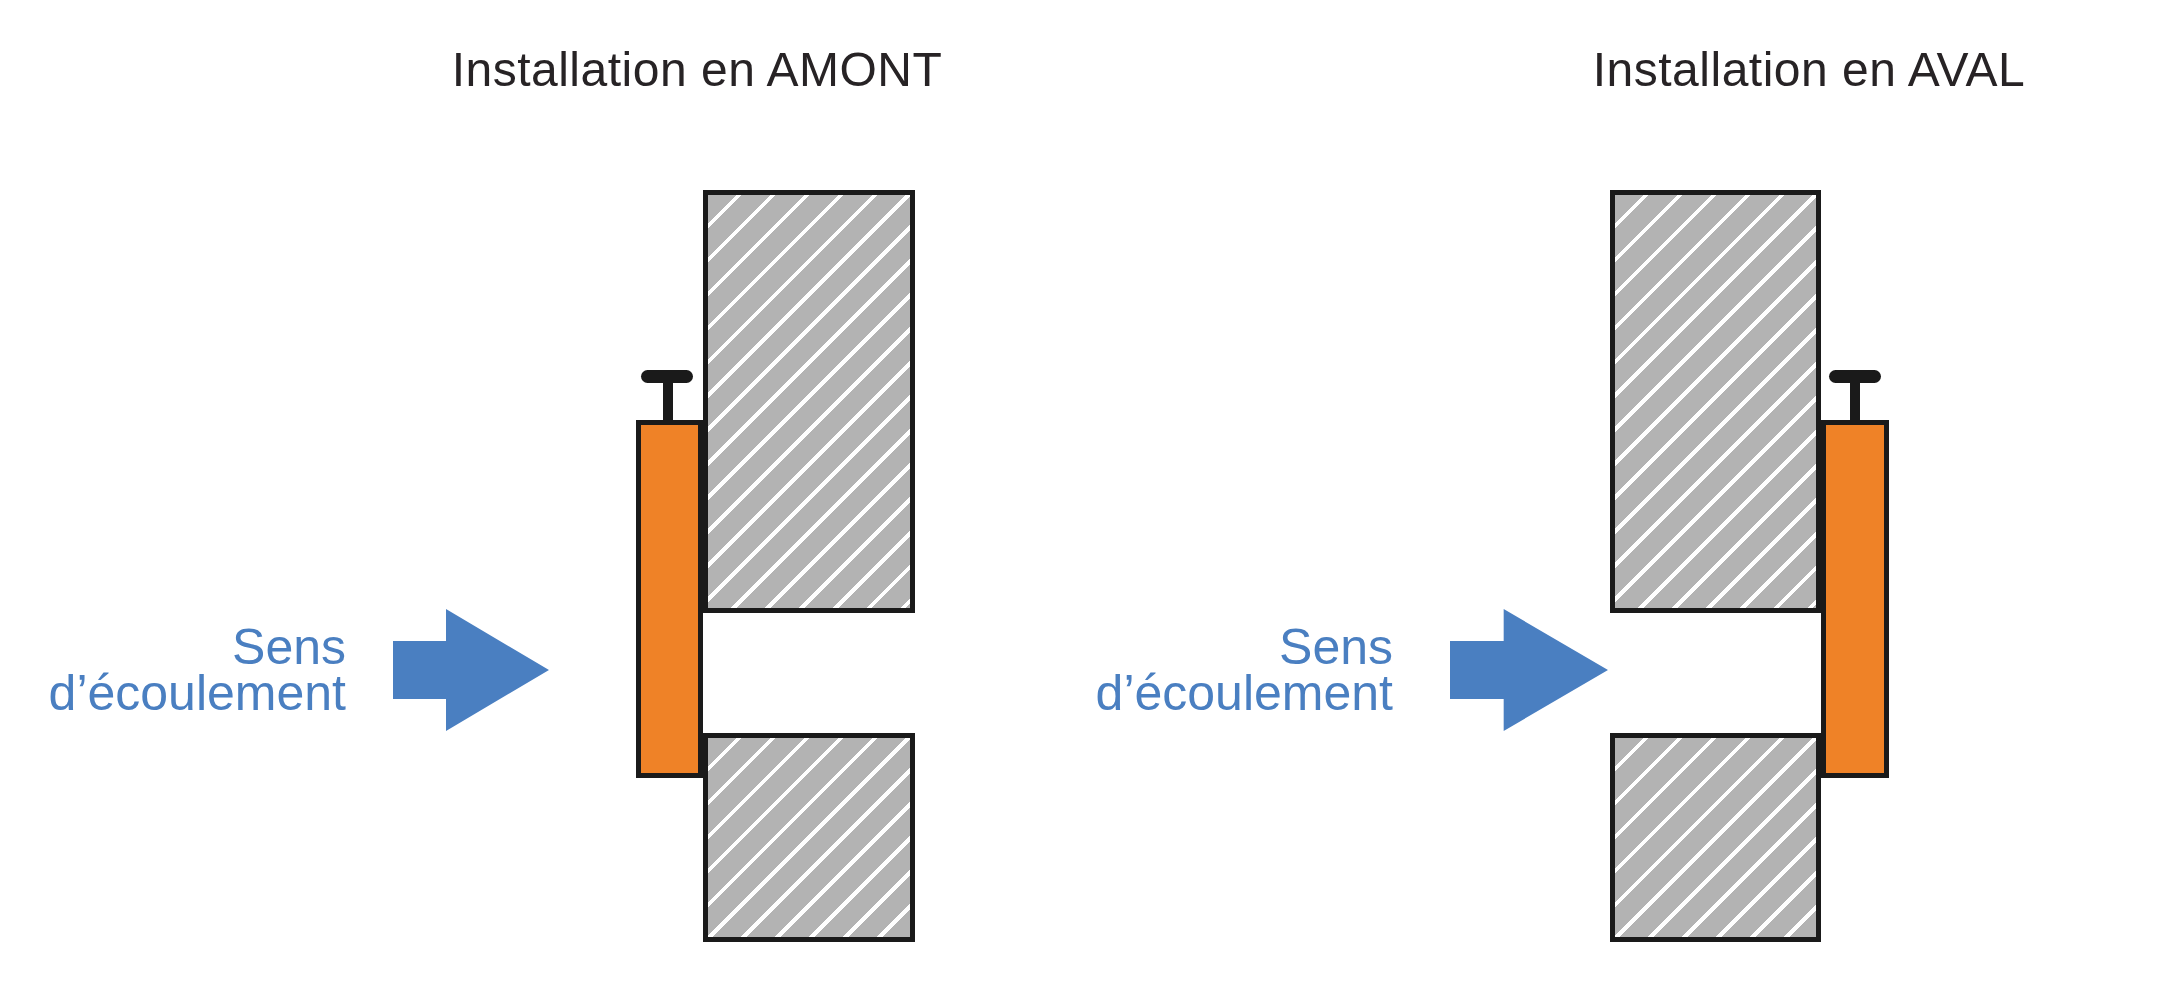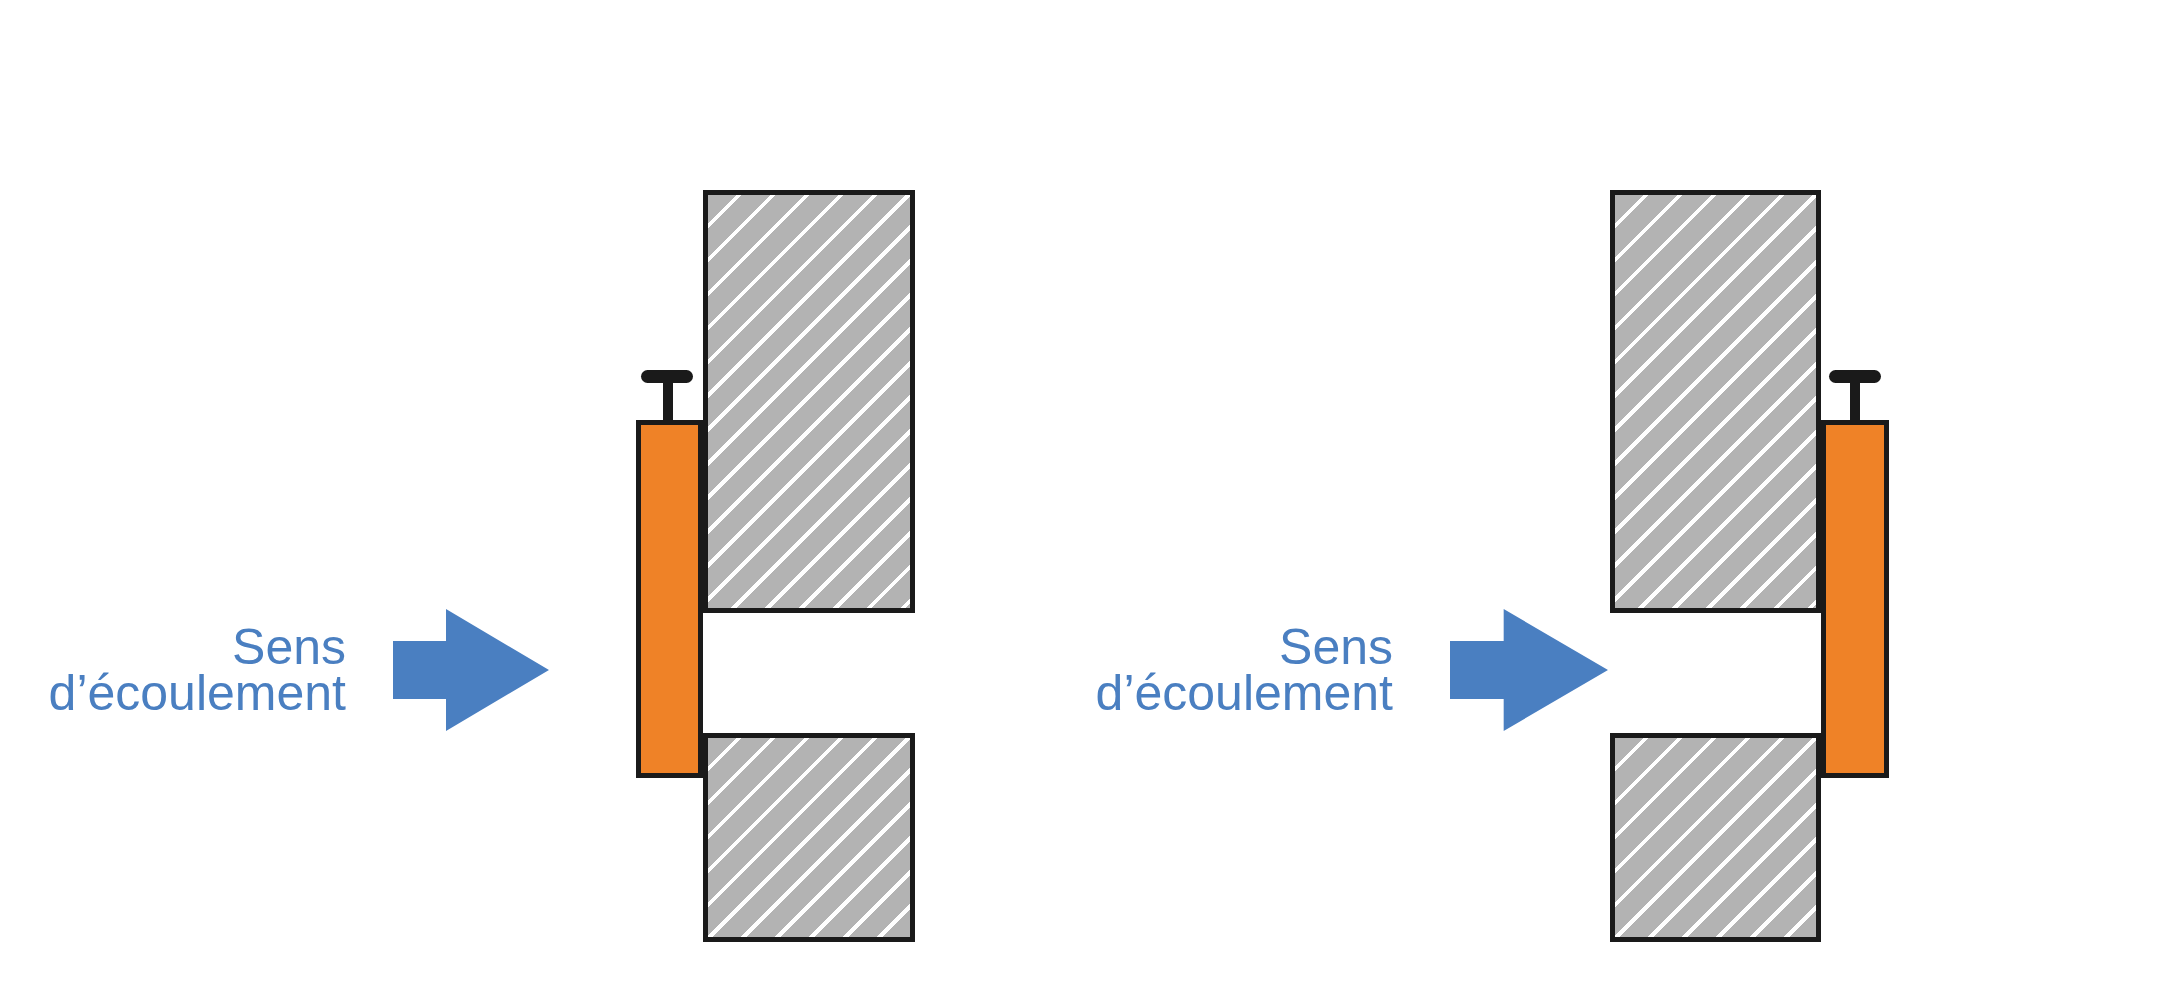--- a/index.html
+++ b/index.html
@@ -106,39 +106,41 @@
   .flow-arrow.d1 { left: 393px;  width: 156px; }
   .flow-arrow.d2 { left: 1450px; width: 158px; }
   .flow-arrow polygon { fill: var(--blue, #4a7fc1); }
 </style>
 </head>
 <body>
 
 <div class="canvas">
 
   <section class="diagram">
+    <h1 class="title d1">Installation en AMONT</h1>
 
     <div class="wall upper d1"></div>
     <div class="wall lower d1"></div>
 
     <div class="damper d1"></div>
     <div class="handle-stem d1"></div>
     <div class="handle-bar d1"></div>
 
     <div class="flow-label d1">
       <span>Sens</span>
       <span>d’écoulement</span>
     </div>
 
     <svg class="flow-arrow d1" viewBox="0 0 156 122" preserveAspectRatio="none" aria-hidden="true">
       <polygon points="0,32 53,32 53,0 156,61 53,122 53,90 0,90"></polygon>
     </svg>
   </section>
 
   <section class="diagram">
+    <h1 class="title d2">Installation en AVAL</h1>
 
     <div class="wall upper d2"></div>
     <div class="wall lower d2"></div>
 
     <div class="damper d2"></div>
     <div class="handle-stem d2"></div>
     <div class="handle-bar d2"></div>
 
     <div class="flow-label d2">
       <span>Sens</span>

